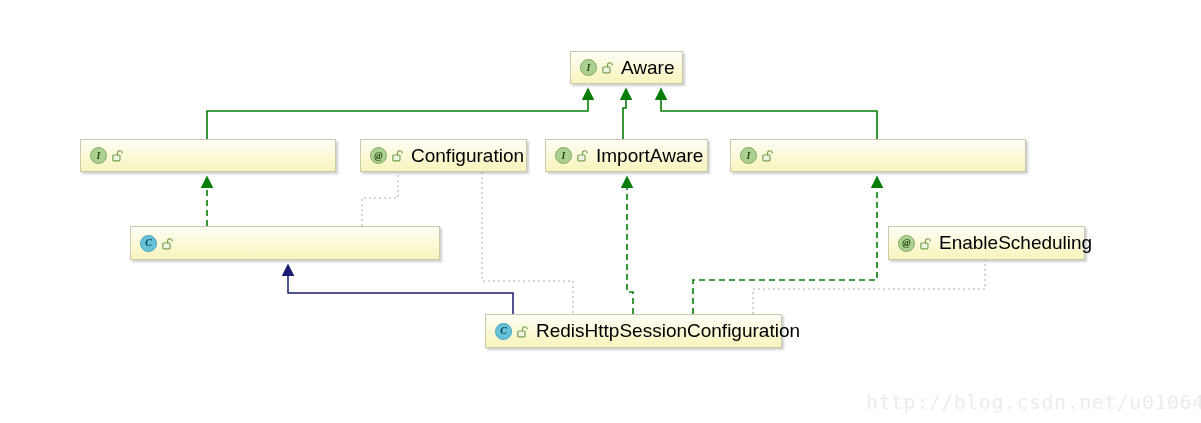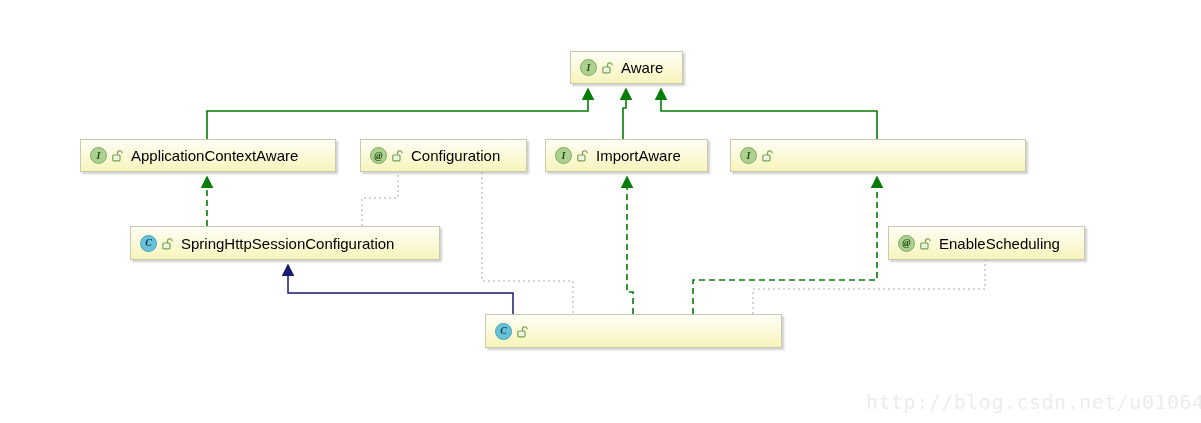--- a/index.html
+++ b/index.html
@@ -12,21 +12,21 @@
   .edge-green-dashed{stroke:#067d06;stroke-width:1.6;fill:none;stroke-dasharray:6 4;}
   .edge-navy{stroke:#1a1a70;stroke-width:1.5;fill:none;}
   .edge-dotted{stroke:#c6c6c6;stroke-width:1.5;fill:none;stroke-dasharray:2 3;}
   .node{
     position:absolute;box-sizing:border-box;display:flex;align-items:center;
     padding:0 9px;background:linear-gradient(#fffef6,#f8f4bc);
     border:1px solid #c9c9ae;box-shadow:2px 2px 2px rgba(150,150,150,.45);
     cursor:default;
   }
   .node .label{
-    font-size:15px;color:#000;margin-left:8px;white-space:nowrap;
+    font-size:19px;color:#000;margin-left:8px;white-space:nowrap;
   }
   .badge{
     width:15px;height:15px;border-radius:50%;flex:0 0 15px;
     display:flex;align-items:center;justify-content:center;
     font:italic bold 10px "Liberation Serif",serif;line-height:1;
   }
   .badge-interface,.badge-annotation{
     background:#abd08f;border:1px solid #85ab63;color:#274d14;
   }
   .badge-class{
@@ -75,21 +75,20 @@
     </svg>
   <span class="label">Aware</span>
 </div>
 
 <div class="node" style="left:80px;top:139px;width:256px;height:33px">
   <span class="badge badge-interface">I</span>
   <svg class="lock" width="11" height="13" viewBox="0 0 11 13">
       <rect x="0.8" y="6" width="7.2" height="5.8" rx="1" fill="#eef4e2" stroke="#76a24e" stroke-width="1.2"></rect>
       <path d="M5.5,6 L5.5,4.2 A2.3,2.3 0 0 1 10,3.4 L10.3,4.4" fill="none" stroke="#76a24e" stroke-width="1.2"></path>
     </svg>
-  <span class="label">ApplicationContextAware</span>
 </div>
 
 <div class="node" style="left:360px;top:139px;width:167px;height:33px">
   <span class="badge badge-annotation">@</span>
   <svg class="lock" width="11" height="13" viewBox="0 0 11 13">
       <rect x="0.8" y="6" width="7.2" height="5.8" rx="1" fill="#eef4e2" stroke="#76a24e" stroke-width="1.2"></rect>
       <path d="M5.5,6 L5.5,4.2 A2.3,2.3 0 0 1 10,3.4 L10.3,4.4" fill="none" stroke="#76a24e" stroke-width="1.2"></path>
     </svg>
   <span class="label">Configuration</span>
 </div>
@@ -110,33 +109,33 @@
       <path d="M5.5,6 L5.5,4.2 A2.3,2.3 0 0 1 10,3.4 L10.3,4.4" fill="none" stroke="#76a24e" stroke-width="1.2"></path>
     </svg>
 </div>
 
 <div class="node" style="left:130px;top:226px;width:310px;height:34px">
   <span class="badge badge-class">C</span>
   <svg class="lock" width="11" height="13" viewBox="0 0 11 13">
       <rect x="0.8" y="6" width="7.2" height="5.8" rx="1" fill="#eef4e2" stroke="#76a24e" stroke-width="1.2"></rect>
       <path d="M5.5,6 L5.5,4.2 A2.3,2.3 0 0 1 10,3.4 L10.3,4.4" fill="none" stroke="#76a24e" stroke-width="1.2"></path>
     </svg>
-  <span class="label">SpringHttpSessionConfiguration</span>
 </div>
 
 <div class="node" style="left:888px;top:226px;width:197px;height:34px">
   <span class="badge badge-annotation">@</span>
   <svg class="lock" width="11" height="13" viewBox="0 0 11 13">
       <rect x="0.8" y="6" width="7.2" height="5.8" rx="1" fill="#eef4e2" stroke="#76a24e" stroke-width="1.2"></rect>
       <path d="M5.5,6 L5.5,4.2 A2.3,2.3 0 0 1 10,3.4 L10.3,4.4" fill="none" stroke="#76a24e" stroke-width="1.2"></path>
     </svg>
   <span class="label">EnableScheduling</span>
 </div>
 
 <div class="node" style="left:485px;top:314px;width:297px;height:34px">
   <span class="badge badge-class">C</span>
   <svg class="lock" width="11" height="13" viewBox="0 0 11 13">
       <rect x="0.8" y="6" width="7.2" height="5.8" rx="1" fill="#eef4e2" stroke="#76a24e" stroke-width="1.2"></rect>
       <path d="M5.5,6 L5.5,4.2 A2.3,2.3 0 0 1 10,3.4 L10.3,4.4" fill="none" stroke="#76a24e" stroke-width="1.2"></path>
     </svg>
+  <span class="label">RedisHttpSessionConfiguration</span>
 </div>
 
 <div class="watermark">http://blog.csdn.net/u010648555</div>
 
 </body></html>

